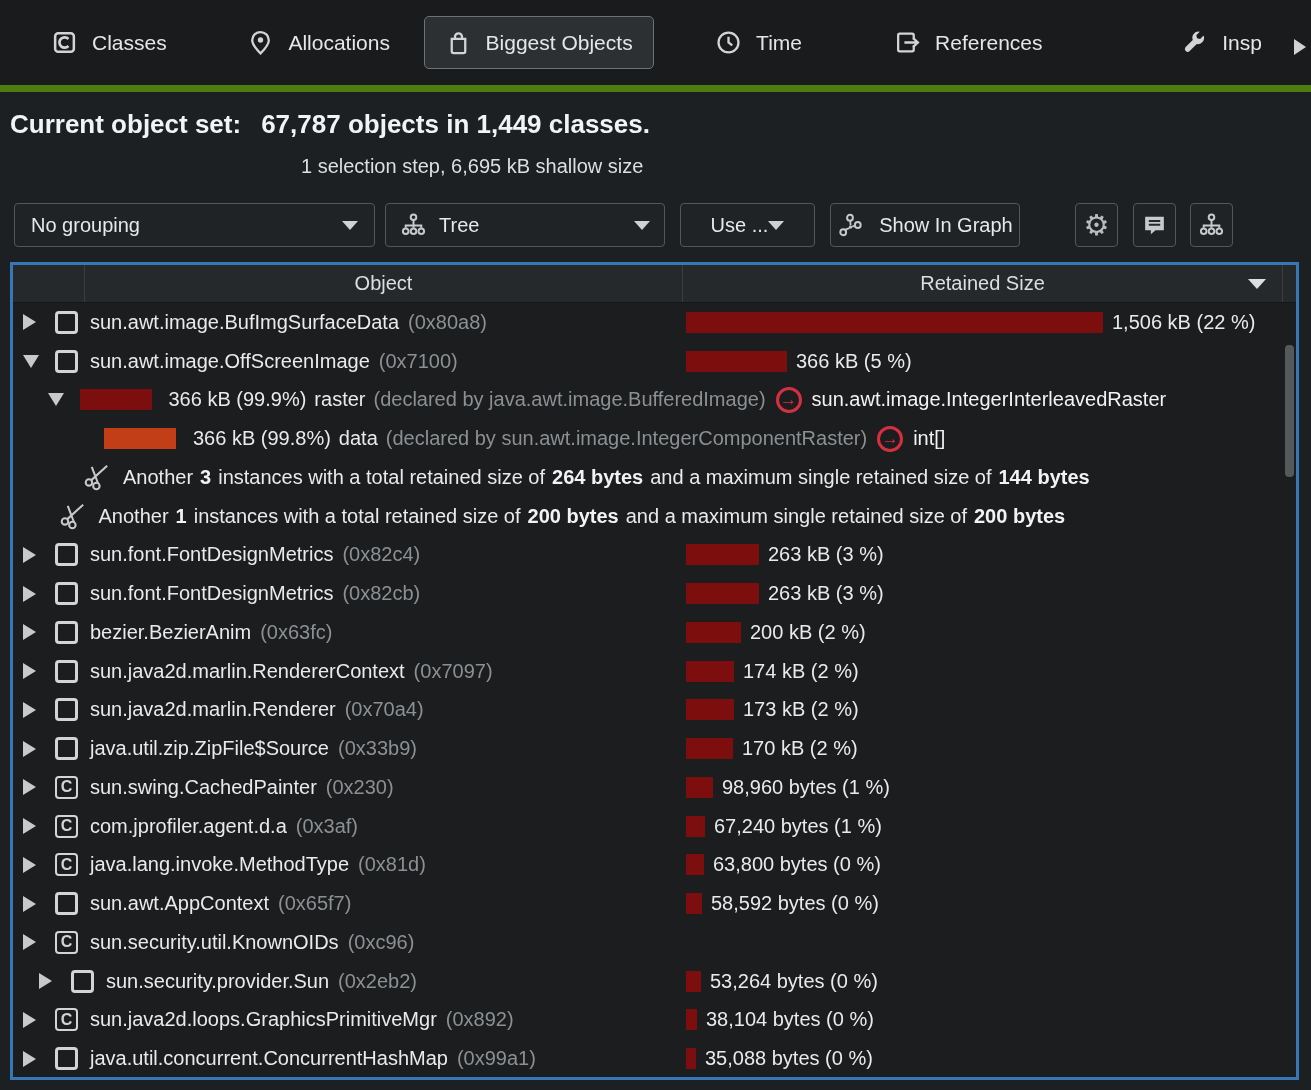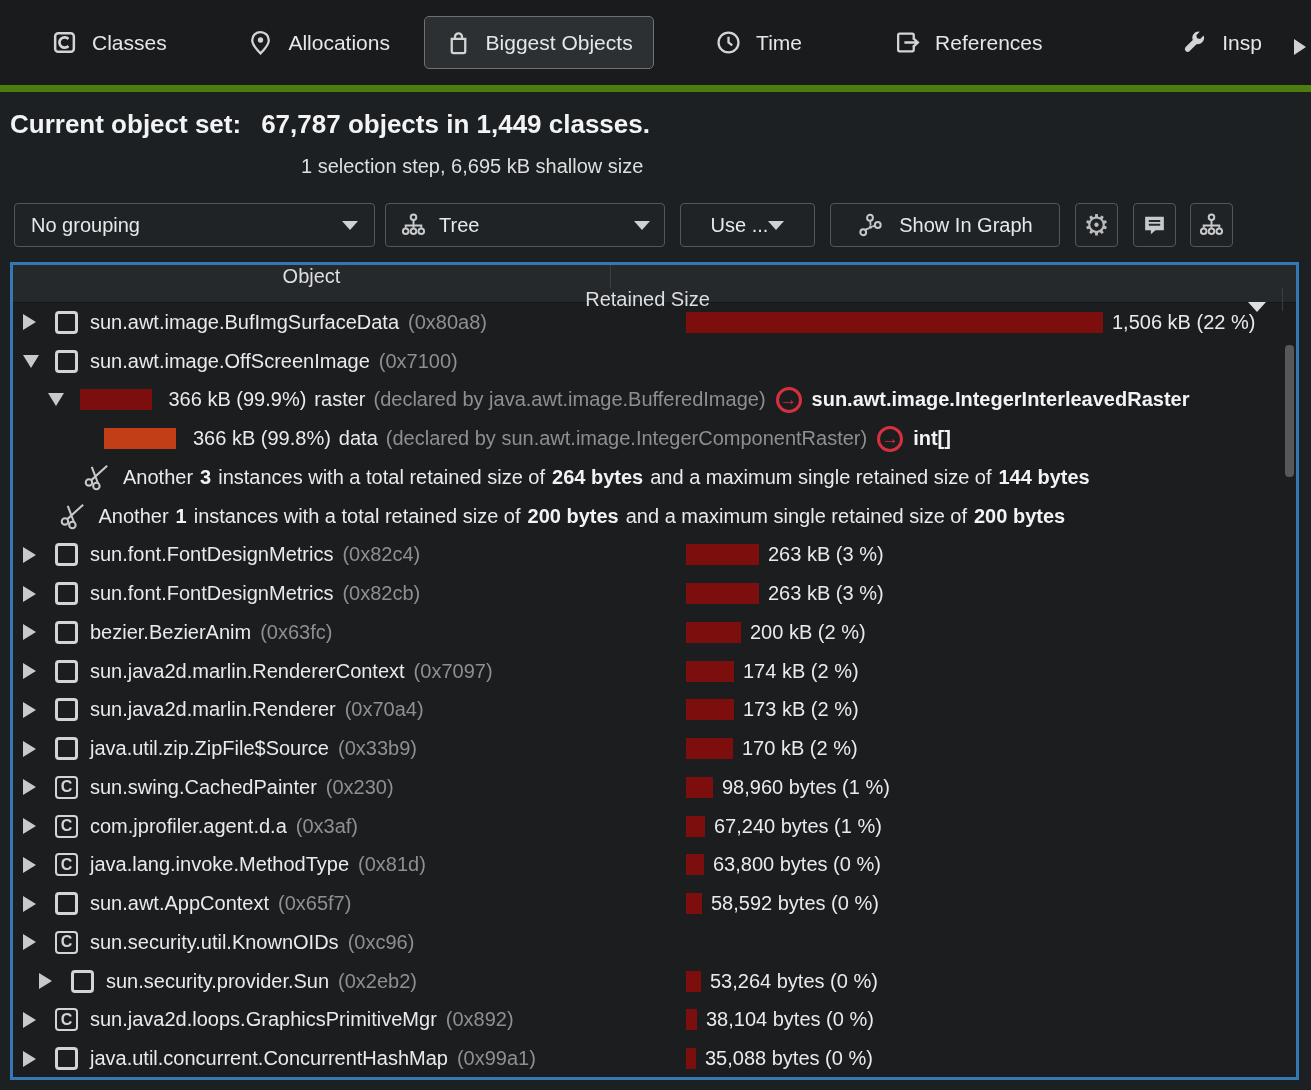--- a/index.html
+++ b/index.html
@@ -39,33 +39,33 @@
     background:#202325;border:1px solid #54575a;border-radius:4px;
     display:flex;align-items:center;font-size:20px;color:#e6e8e9;cursor:default;
   }
   .caret{width:0;height:0;border-left:8px solid transparent;border-right:8px solid transparent;
     border-top:9px solid #cfd1d2;flex:0 0 auto;}
   #dd-grouping{left:14px;width:361px;padding:14px 16px;}
   #dd-grouping .caret{margin-left:auto;}
   #dd-view{left:385px;width:280px;padding:0 14px;gap:12px;}
   #dd-view .caret{margin-left:auto;}
   #btn-use{left:680px;width:135px;justify-content:center;}
-  #btn-graph{left:830px;width:230px;justify-content:center;gap:15px;}
+  #btn-graph{left:830px;width:190px;justify-content:center;gap:15px;}
   .iconbtn{justify-content:center;}
   #btn-settings{left:1075px;width:43px;}
   #btn-comment{left:1133px;width:43px;}
   #btn-hierarchy{left:1190px;width:43px;}
   .gear{font-size:29px;color:#b9bbbd;line-height:1;}
   
   #table{
     position:absolute;left:10px;top:262px;width:1289px;height:818px;box-sizing:border-box;
     border:3px solid var(--accent,#3678b5);background:#1b1d1f;
   }
   #thead{display:flex;height:37px;background:#26292b;border-bottom:1px solid #141617;
-    font-size:20px;color:#dcdee0;flex-direction:column;}
+    font-size:20px;color:#dcdee0;}
   .hc{display:flex;align-items:center;justify-content:center;box-sizing:border-box;height:100%;}
   #hc0{width:72px;border-right:1px solid #3b3e40;}
   #hc1{width:598px;border-right:1px solid #3b3e40;}
   #hc2{flex:1;position:relative;border-right:1px solid #3b3e40;margin-right:13px;}
   #sort-arrow{position:absolute;right:16px;top:14px;width:0;height:0;
     border-left:9px solid transparent;border-right:9px solid transparent;
     border-top:10px solid #dcdee0;}
   #tbody{position:relative;height:775px;overflow:hidden;}
   .row{height:38.75px;display:flex;align-items:center;position:relative;font-size:20px;white-space:nowrap;}
   .obj-cell{display:flex;align-items:center;height:100%;box-sizing:border-box;}
@@ -80,21 +80,21 @@
   .class-icon{width:23px;height:23px;box-sizing:border-box;border:2px solid #d2d4d5;border-radius:4px;
     margin-right:12px;display:flex;align-items:center;justify-content:center;
     font-weight:bold;font-size:16px;color:#d2d4d5;flex:0 0 auto;}
   .addr{color:#8d9092;margin-left:9px;}
   .size-cell{position:absolute;left:673px;top:0;height:100%;display:flex;align-items:center;}
   .bar{height:21px;background:var(--bar-dark,#7d0e0e);margin-right:9px;flex:0 0 auto;}
   .bar.bright{background:var(--bar-bright,#c23e16);}
   .out-cell,.cut-cell{display:flex;align-items:center;gap:8px;height:100%;box-sizing:border-box;text-align:right;}
   .cut-cell{gap:7px;}
   .declared{color:#8d9092;}
-  .target{font-weight:bold;color:#f2f3f4;}
+  .target{font-weight:normal;color:#f2f3f4;}
   .b{font-weight:bold;color:#f2f3f4;}
   .ref-arrow{width:26px;height:26px;box-sizing:border-box;border:3px solid var(--arrow-red,#d63040);
     border-radius:50%;display:flex;align-items:center;justify-content:center;
     color:var(--arrow-red,#d63040);font-weight:bold;font-size:17px;flex:0 0 auto;margin:0 2px;}
   .scissors{width:28px;height:28px;flex:0 0 auto;margin-right:4px;}
   #scroll-thumb{position:absolute;right:2px;top:42px;width:9px;height:132px;
     background:#56595c;border-radius:4px;}
 </style>
 </head>
 <body>
@@ -258,20 +258,24 @@
       </div>
       <div class="row">
         <div class="obj-cell" style="padding-left: 10px;">
           <span class="expander">
             <span class="tri-d"></span>
           </span>
           <span class="obj-icon"></span>
           <span>sun.awt.image.OffScreenImage</span>
           <span class="addr">(0x7100)</span>
         </div>
+        <div class="size-cell">
+          <span class="bar" style="width: 101px;"></span>
+          <span>366 kB (5 %)</span>
+        </div>
       </div>
       <div class="row">
         <div class="out-cell" style="padding-left: 34.5px;">
           <span class="expander slim">
             <span class="tri-d"></span>
           </span>
           <span class="bar" style="width: 72px;"></span>
           <span>366 kB (99.9%)</span>
           <span>raster</span>
           <span class="declared">(declared by java.awt.image.BufferedImage)</span>

